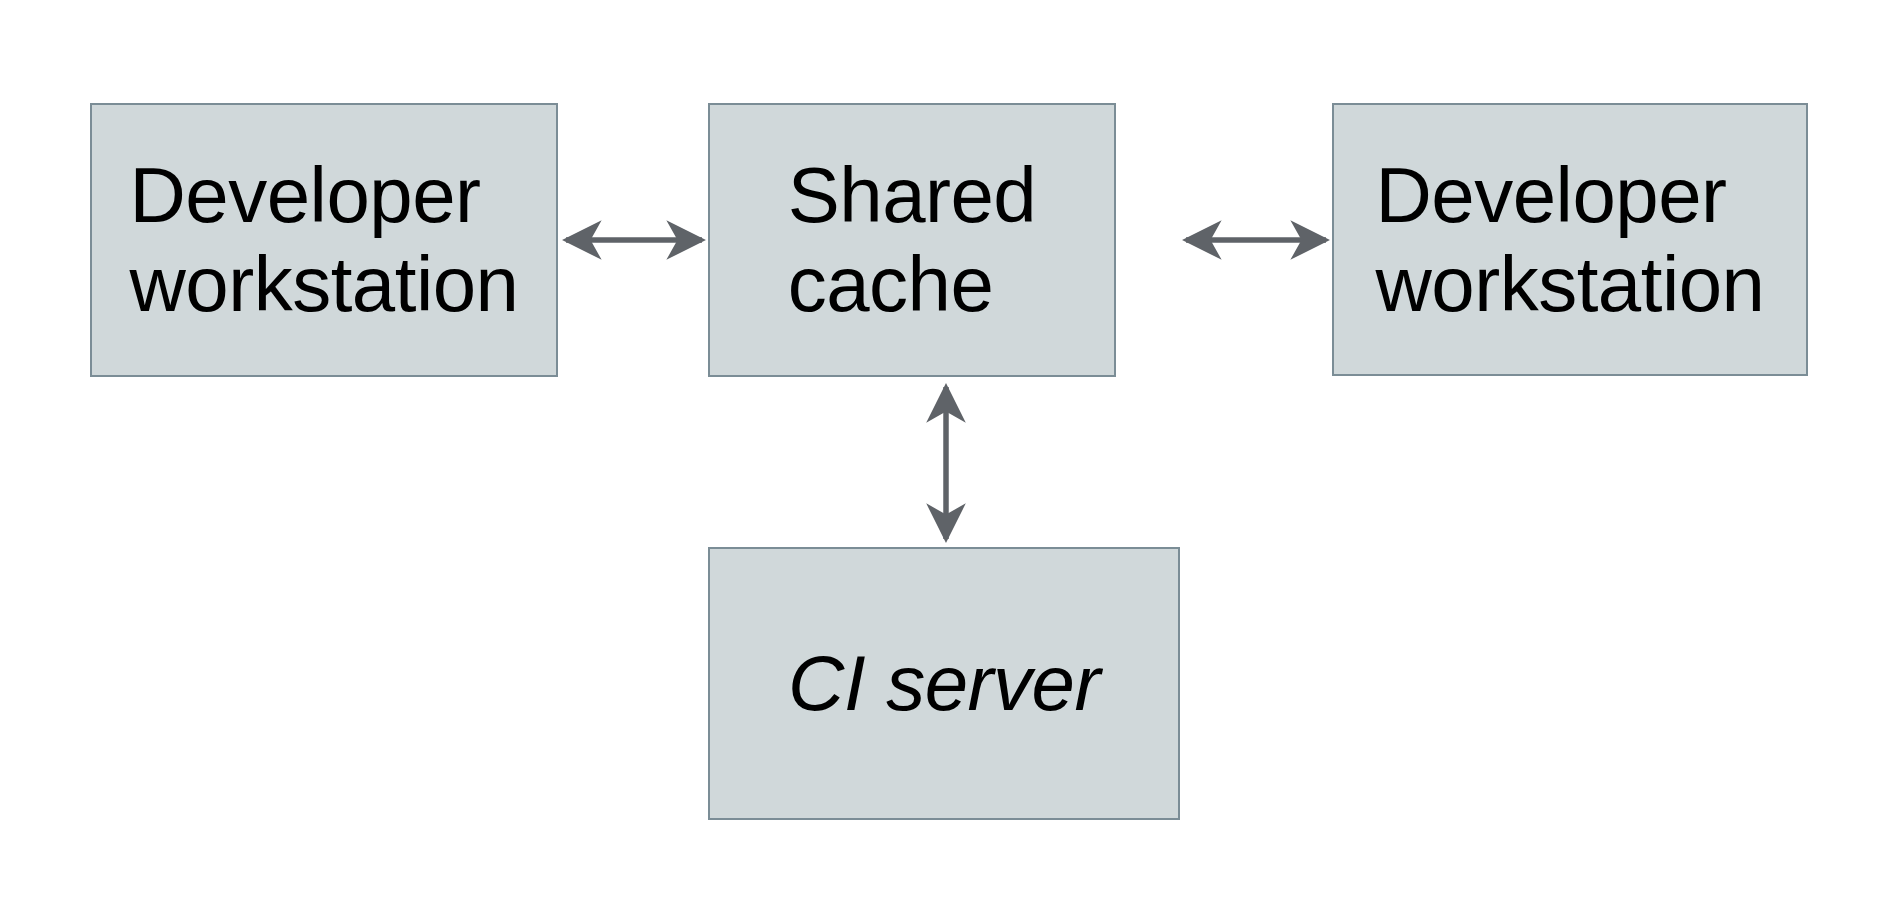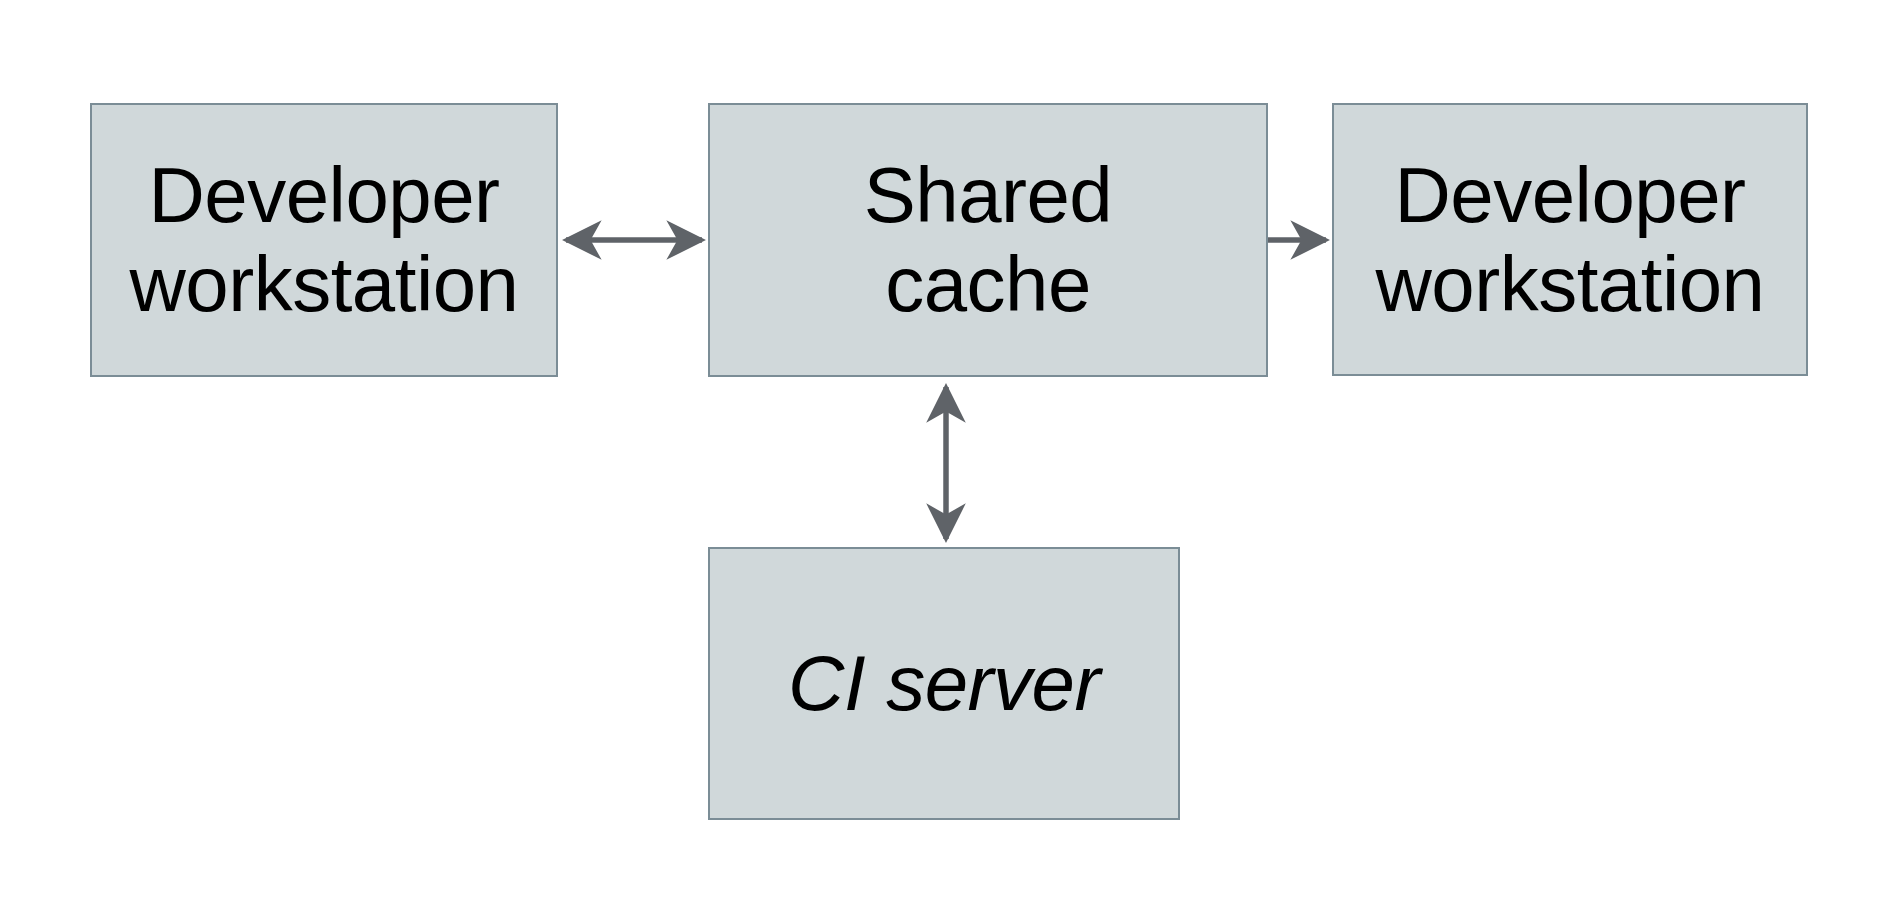--- a/index.html
+++ b/index.html
@@ -38,31 +38,31 @@
   .arrow-layer marker path {
     fill: var(--color-arrow);
   }
   .node {
     position: absolute;
     background: var(--color-box-fill);
     border: 2px solid var(--color-box-border);
     display: flex;
     align-items: center;
     justify-content: center;
-    text-align: center;
+    text-align: left;
   }
   .node-label {
     color: var(--color-text);
     font-size: 78px;
     line-height: 1.14;
     letter-spacing: -0.5px;
     white-space: pre-line;
   }
   #node-dev-left   { left: 90px;   top: 103px; width: 468px; height: 274px; }
-  #node-cache      { left: 708px;  top: 103px; width: 560px; height: 274px; }
+  #node-cache      { left: 708px;  top: 103px; width: 408px; height: 274px; }
   #node-dev-right  { left: 1332px; top: 103px; width: 476px; height: 273px; }
   #node-ci         { left: 708px;  top: 547px; width: 472px; height: 273px; font-style: italic; }
 </style>
 </head>
 <body>
 
 <div class="canvas">
 
   <svg class="arrow-layer" viewBox="0 0 1900 922" xmlns="http://www.w3.org/2000/svg">
     <defs>

